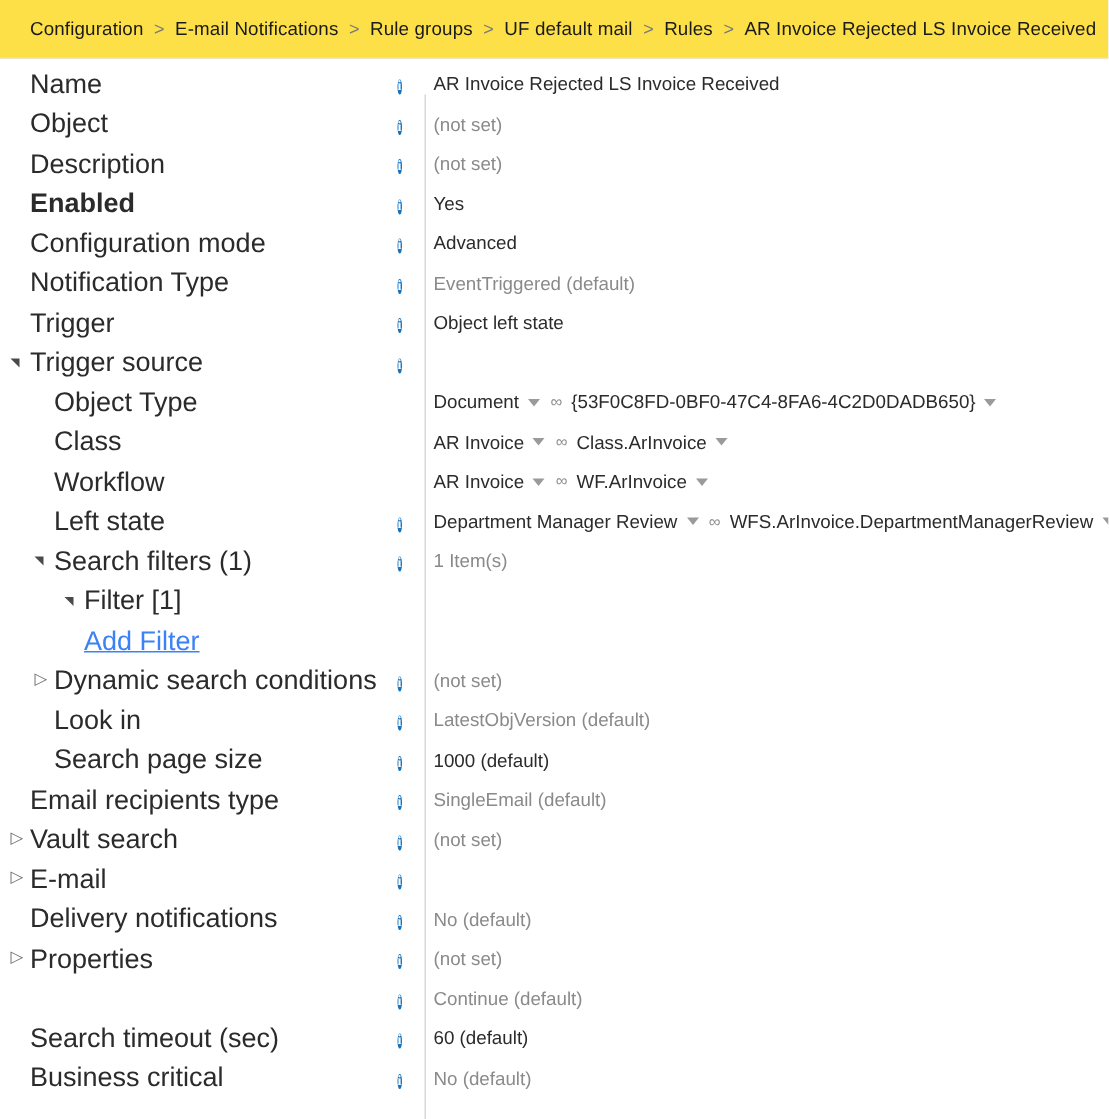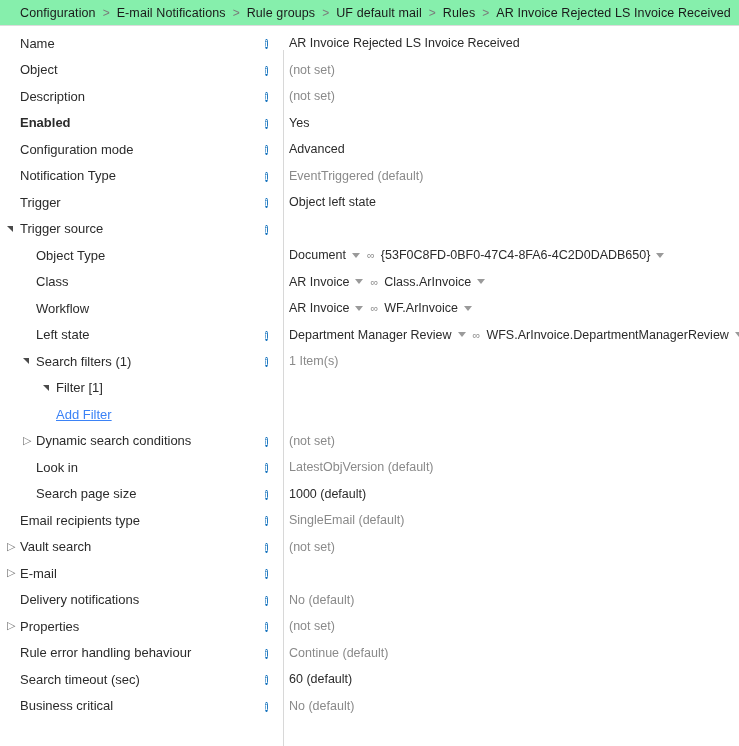--- a/index.html
+++ b/index.html
@@ -12,22 +12,22 @@
     height: 746px;
     font-family: "Liberation Sans", sans-serif;
     font-size: 12.5px;
     color: #2b2b2b;
     overflow: hidden;
     position: relative;
   }
 
   
   #breadcrumb-bar {
-    height: 26px;
-    background: #86efac;
+    height: 39px;
+    background: #fde047;
     border-bottom: 1px solid #dcdcdc;
     display: flex;
     align-items: center;
     padding-left: 20px;
     box-sizing: border-box;
     white-space: nowrap;
   }
   .crumb {
     font-size: 12.5px;
     color: #1a1a1a;
@@ -100,21 +100,21 @@
     position: absolute;
     left: 2px; top: -2px;
     font-size: 11px;
     color: #6c6c6c;
     line-height: 16px;
   }
 
   .name-label {
     white-space: nowrap;
     color: #2b2b2b;
-    font-size: 13px;
+    font-size: 18px;
   }
   .name-label.link {
     text-decoration: underline;
     color: #3b82f6;
     cursor: pointer;
   }
 
   .info-slot {
     position: absolute;
     left: 265px;
@@ -440,21 +440,20 @@
         <span class="name-label" style="margin-left: 1px;">Properties</span>
         <span class="info-slot"><span class="info-icon">i</span></span>
       </div>
       <div class="value-cell">
         <span class="value-text dim">(not set)</span>
       </div>
     </div>
     <div class="row">
       <div class="name-cell">
         <span class="twisty" style="margin-left: 5px;"></span>
-        <span class="name-label" style="margin-left: 1px;">Rule error handling behaviour</span>
         <span class="info-slot"><span class="info-icon">i</span></span>
       </div>
       <div class="value-cell">
         <span class="value-text dim">Continue (default)</span>
       </div>
     </div>
     <div class="row">
       <div class="name-cell">
         <span class="twisty" style="margin-left: 5px;"></span>
         <span class="name-label" style="margin-left: 1px;">Search timeout (sec)</span>

